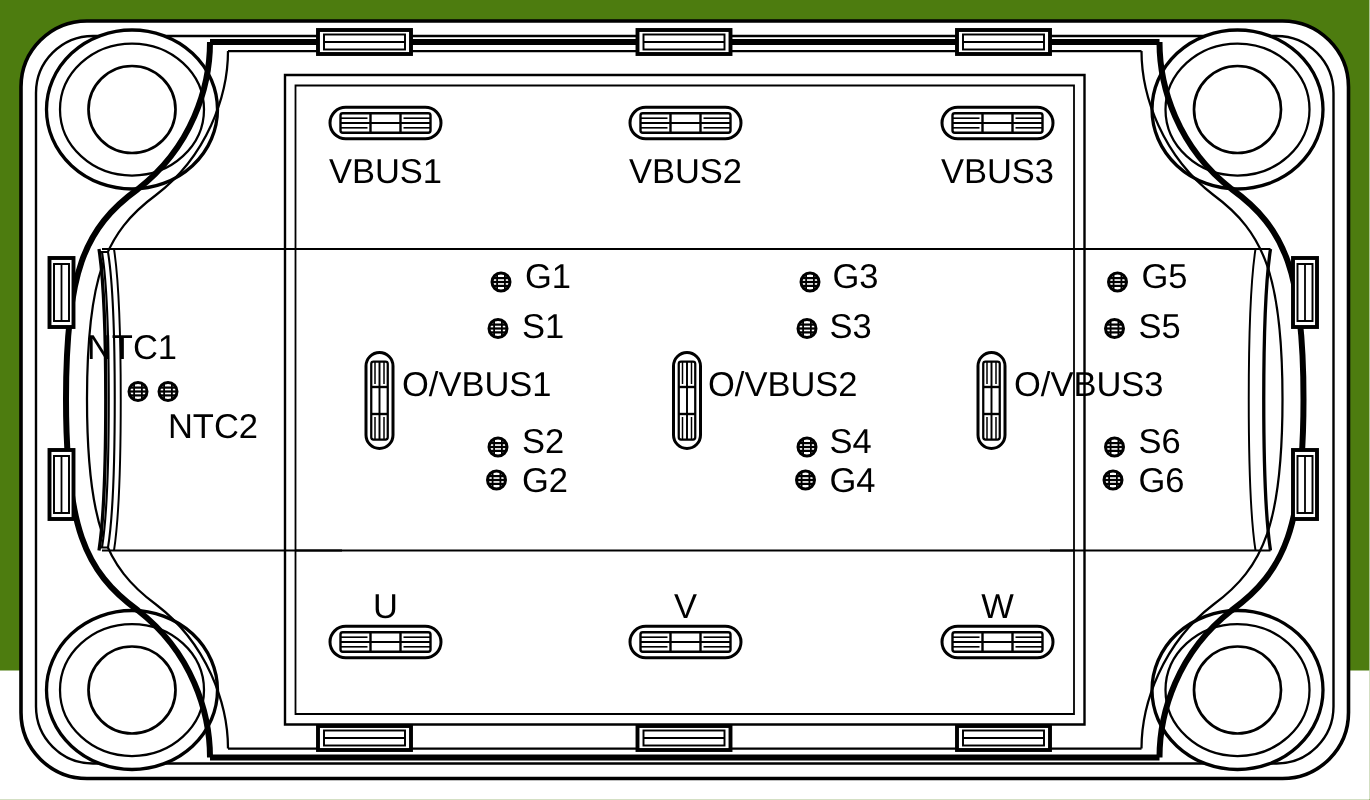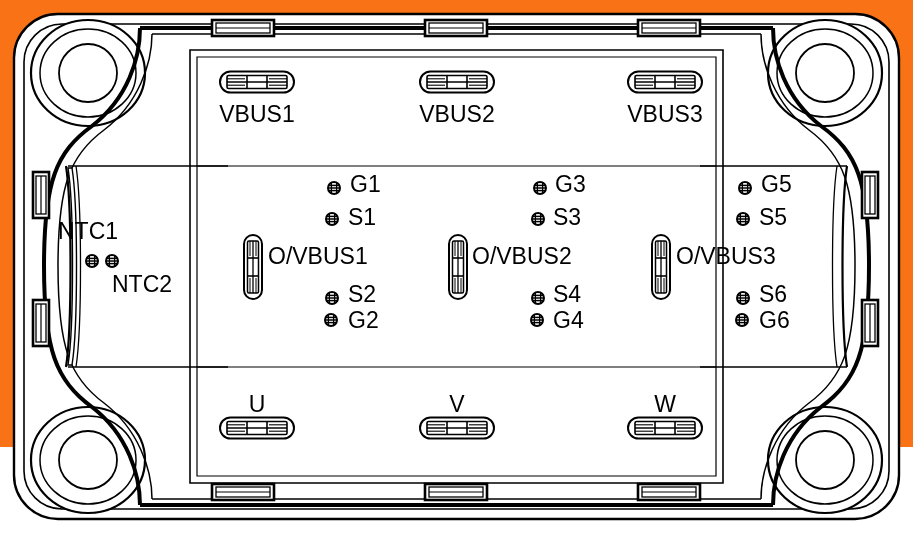--- a/index.html
+++ b/index.html
@@ -10,21 +10,21 @@
   body {
     width: 913px;
     height: 533px;
     overflow: hidden;
     font-family: "Liberation Sans", sans-serif;
   }
   #stage {
     position: relative;
     width: 913px;
     height: 447px;
-    background: #f97316;
+    background: #4d7c0f;
   }
   #stage svg {
     display: block;
     position: absolute;
     top: 0;
     left: 0;
   }
   .lbl {
     font-family: "Liberation Sans", sans-serif;
     font-size: 23px;

